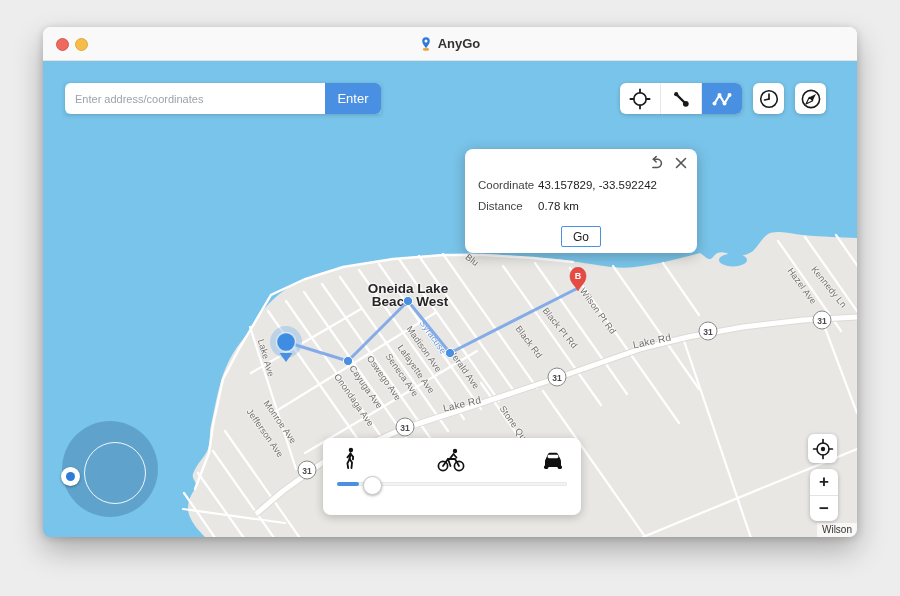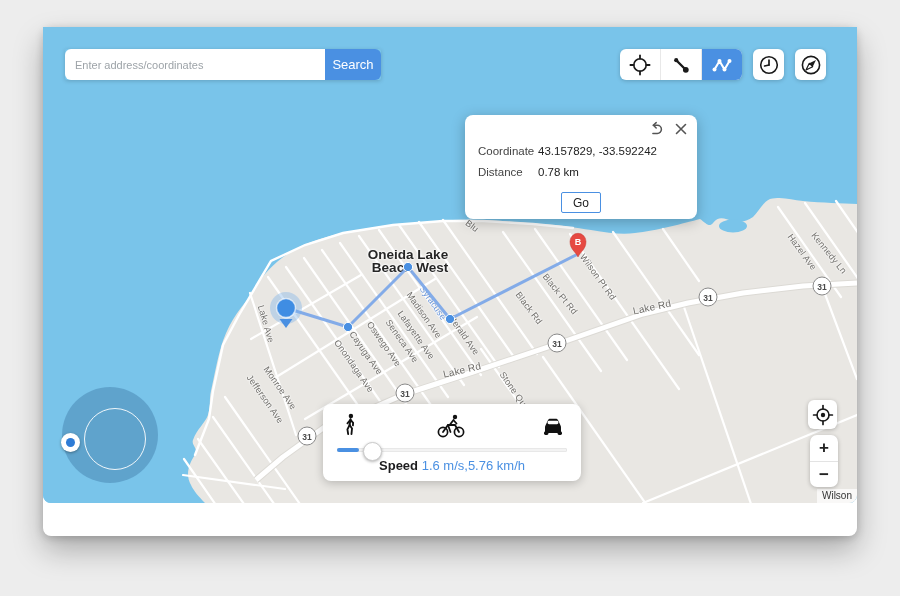--- a/index.html
+++ b/index.html
@@ -62,20 +62,34 @@
   .joystick{position:absolute;left:19px;top:360px;width:96px;height:96px;z-index:4;}
   .joy-outer{position:absolute;left:0;top:0;width:96px;height:96px;border-radius:50%;background:rgba(58,115,160,.40);}
   .joy-ring{position:absolute;left:22px;top:21px;width:60px;height:60px;border-radius:50%;border:1.5px solid rgba(255,255,255,.9);}
   .joy-knob{position:absolute;left:-1px;top:46px;width:19px;height:19px;border-radius:50%;background:#fff;box-shadow:0 1px 3px rgba(0,0,0,.35);display:flex;align-items:center;justify-content:center;cursor:pointer;}
   .joy-dot{width:9px;height:9px;border-radius:50%;background:#2e7cd6;}
 </style>
 </head>
 <body>
 
 <div class="window">
+  <div class="titlebar">
+    <div class="traffic">
+      <div class="light red"></div>
+      <div class="light yellow"></div>
+    </div>
+    <div class="title-wrap">
+      <svg width="12" height="17" viewBox="0 0 12 17">
+        <ellipse cx="6" cy="14.4" rx="3.1" ry="1.4" fill="#e8a33d"></ellipse>
+        <path d="M6,13.2 C4,10.6 2.2,8.6 2.2,6 A3.8,3.8 0 1 1 9.8,6 C9.8,8.6 8,10.6 6,13.2 Z" fill="#2e7bd9"></path>
+        <circle cx="6" cy="5.9" r="1.5" fill="#fff"></circle>
+      </svg>
+      <span class="title-text">AnyGo</span>
+    </div>
+  </div>
 
   <div class="map-area">
 
     <svg class="layer" viewBox="0 0 814 476">
       <rect x="0" y="0" width="814" height="476" fill="#79c4ea"></rect>
       <path fill="#e9e7e3" d="
         M207,270
         C216,252 228,238 246,226
         C268,212 300,204 350,198
         L394,194
@@ -190,21 +204,21 @@
     <div class="joystick">
       <div class="joy-outer"></div>
       <div class="joy-ring"></div>
       <div class="joy-knob">
           <div class="joy-dot"></div>
         </div>
     </div>
 
     <div class="search-wrap">
       <input class="search-input" type="text" placeholder="Enter address/coordinates" style="">
-      <button class="search-btn">Search</button>
+      <button class="search-btn">Enter</button>
     </div>
 
     <div class="toolbar-group">
       <div class="tb-btn">
         <svg width="22" height="22" viewBox="-11 -11 22 22">
           <circle r="6.2" fill="none" stroke="#1a1a1a" stroke-width="1.6"></circle>
           <g stroke="#1a1a1a" stroke-width="1.8" stroke-linecap="round">
             <line x1="0" y1="-6.2" x2="0" y2="-9.6"></line>
               <line x1="0" y1="6.2" x2="0" y2="9.6"></line>
             <line x1="-6.2" y1="0" x2="-9.6" y2="0"></line>
@@ -298,24 +312,20 @@
           <path d="M4,19 L4,13.5 C4,12 4.8,11 5.4,9.6 L6.8,6.4 C7.2,5.4 8.1,4.8 9.2,4.8 L14.8,4.8 C15.9,4.8 16.8,5.4 17.2,6.4 L18.6,9.6 C19.2,11 20,12 20,13.5 L20,19 Z" fill="#111"></path>
           <rect x="6.6" y="6.8" width="10.8" height="3.4" rx="1.4" fill="#fff"></rect>
           <rect x="3" y="17.5" width="4.4" height="3.4" rx="1.4" fill="#111"></rect>
           <rect x="16.6" y="17.5" width="4.4" height="3.4" rx="1.4" fill="#111"></rect>
         </svg>
       </div>
       <div class="slider">
         <div class="slider-fill"></div>
         <div class="slider-thumb" style="left:26px;"></div>
       </div>
-      <div class="speed-text">
-        <span>Speed</span>
-        <span class="val">1.6 m/s,5.76 km/h</span>
-      </div>
     </div>
 
     <div class="locate-btn">
       <svg width="22" height="22" viewBox="-11 -11 22 22">
         <circle r="6" fill="none" stroke="#1a1a1a" stroke-width="1.6"></circle>
         <circle r="2.2" fill="#1a1a1a"></circle>
         <g stroke="#1a1a1a" stroke-width="1.7" stroke-linecap="round">
           <line x1="0" y1="-6" x2="0" y2="-9.4"></line>
             <line x1="0" y1="6" x2="0" y2="9.4"></line>
           <line x1="-6" y1="0" x2="-9.4" y2="0"></line>

